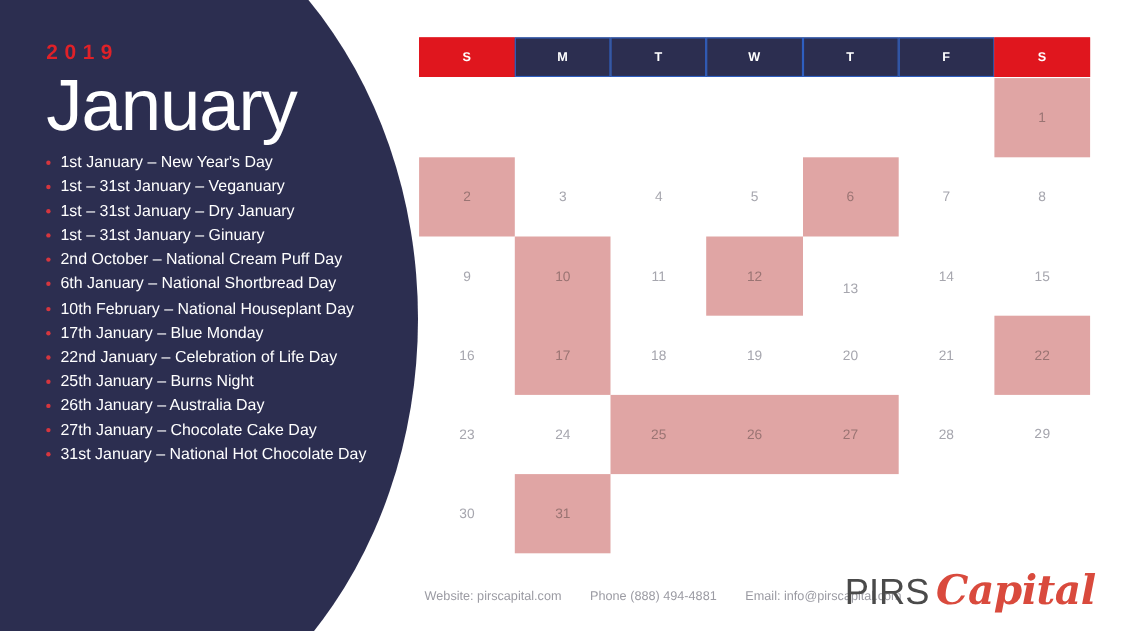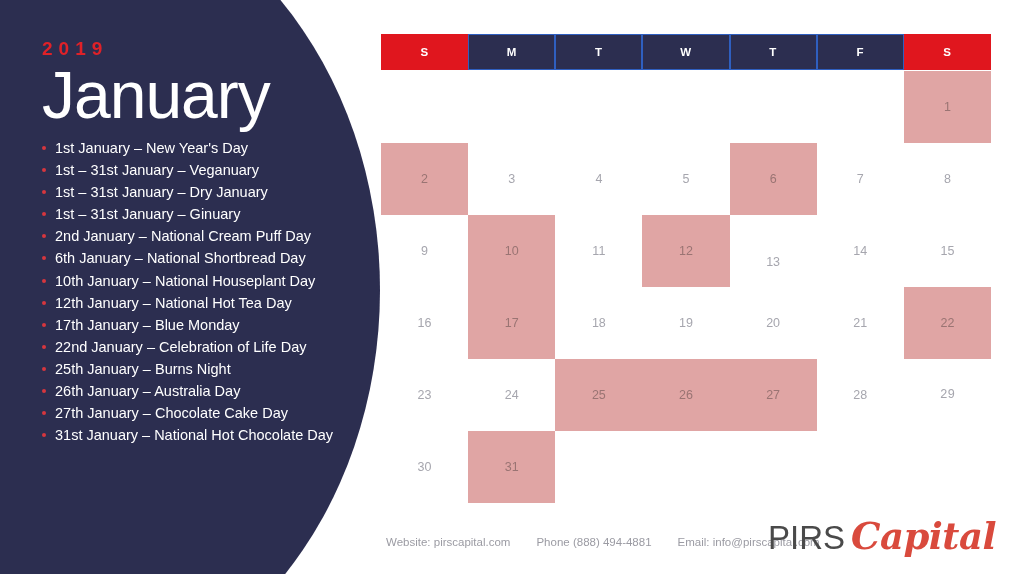--- a/index.html
+++ b/index.html
@@ -173,24 +173,23 @@
   <div class="navy-shape"></div>
 
   <div class="left-panel">
     <div class="year">2019</div>
     <div class="month-title">January</div>
     <ul class="events" id="events-list">
         <li class="event-item">1st January – New Year's Day</li>
         <li class="event-item">1st – 31st January – Veganuary</li>
         <li class="event-item">1st – 31st January – Dry January</li>
         <li class="event-item">1st – 31st January – Ginuary</li>
-        <li class="event-item">2nd January – National Cream Puff Day</li>
+        <li class="event-item">2nd October – National Cream Puff Day</li>
         <li class="event-item">6th January – National Shortbread Day</li>
-        <li class="event-item">10th January – National Houseplant Day</li>
-        <li class="event-item">12th January – National Hot Tea Day</li>
+        <li class="event-item">10th February – National Houseplant Day</li>
         <li class="event-item">17th January – Blue Monday</li>
         <li class="event-item">22nd January – Celebration of Life Day</li>
         <li class="event-item">25th January – Burns Night</li>
         <li class="event-item">26th January – Australia Day</li>
         <li class="event-item">27th January – Chocolate Cake Day</li>
         <li class="event-item">31st January – National Hot Chocolate Day</li>
       </ul>
   </div>
 
   <div class="calendar">

